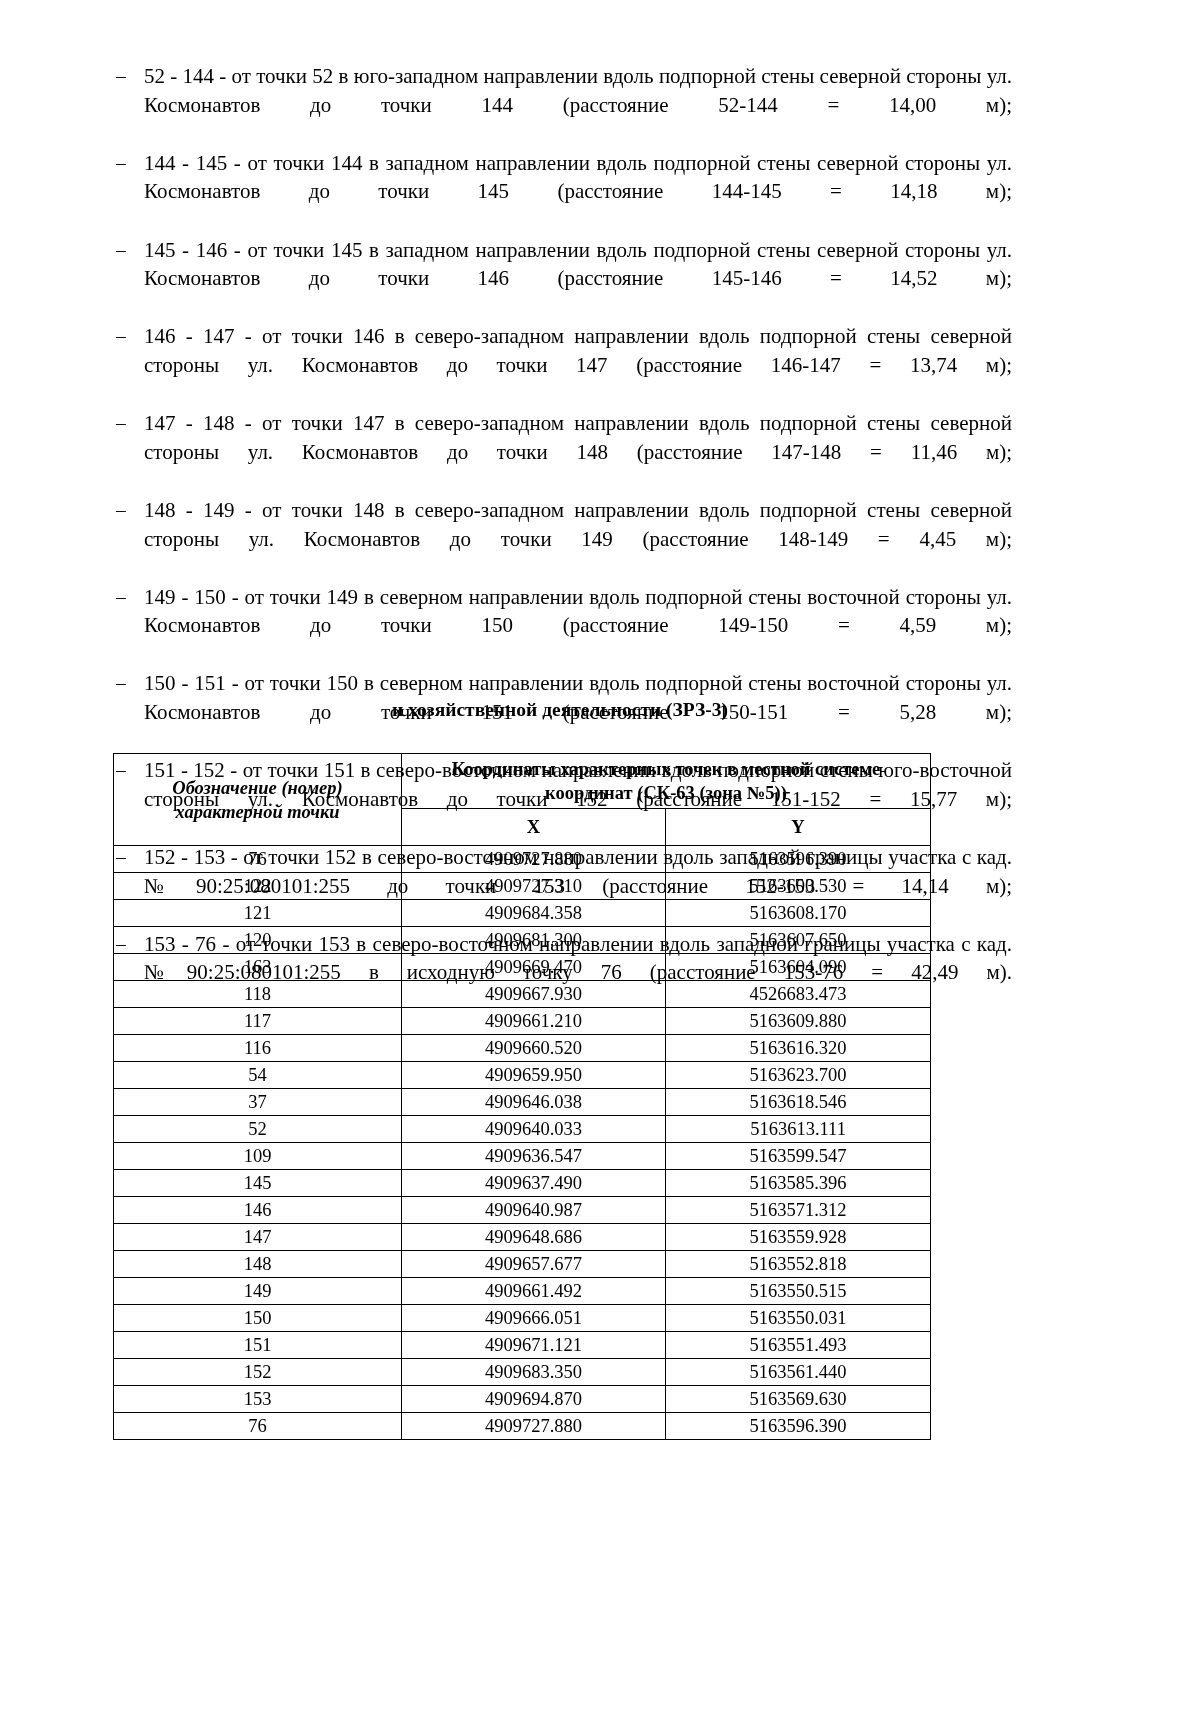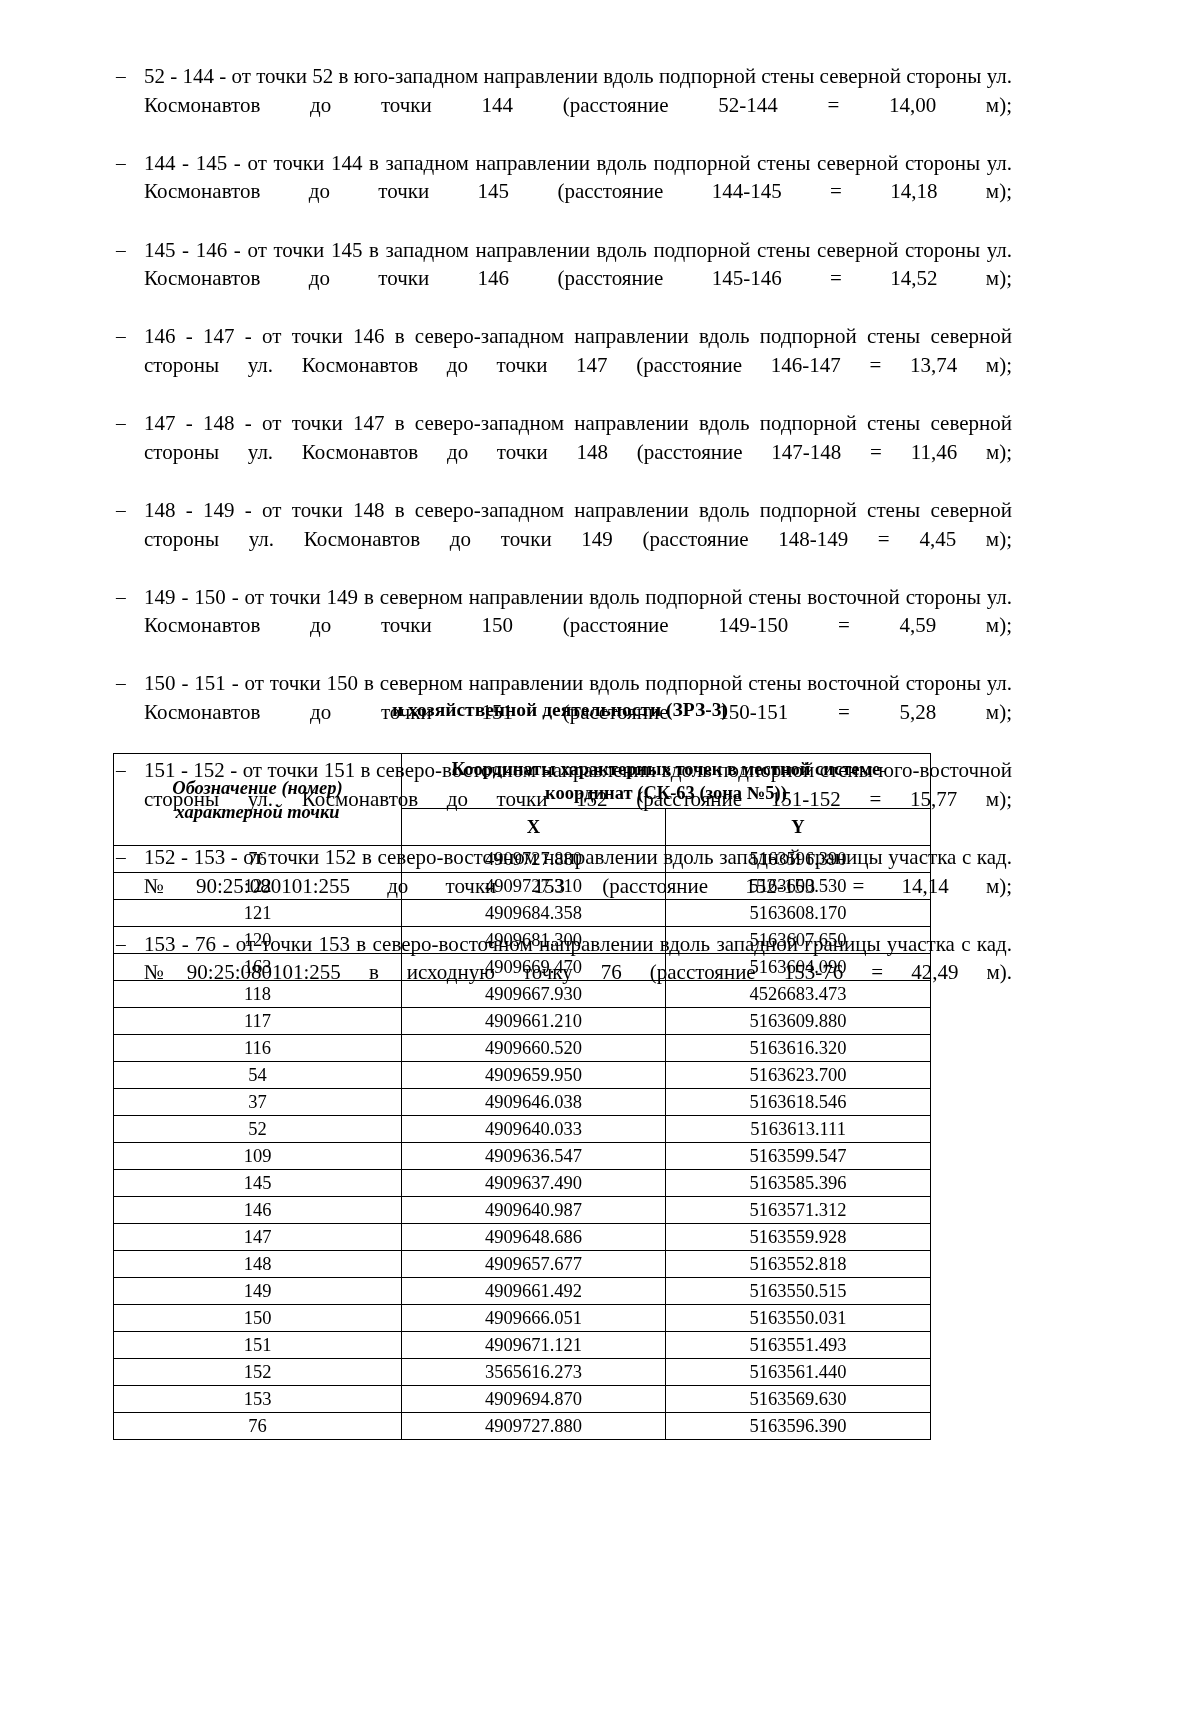--- a/index.html
+++ b/index.html
@@ -276,21 +276,21 @@
             <td>4909666.051</td>
             <td>5163550.031</td>
           </tr>
           <tr>
             <td>151</td>
             <td>4909671.121</td>
             <td>5163551.493</td>
           </tr>
           <tr>
             <td>152</td>
-            <td>3565616.273</td>
+            <td>4909683.350</td>
             <td>5163561.440</td>
           </tr>
           <tr>
             <td>153</td>
             <td>4909694.870</td>
             <td>5163569.630</td>
           </tr>
           <tr>
             <td>76</td>
             <td>4909727.880</td>

